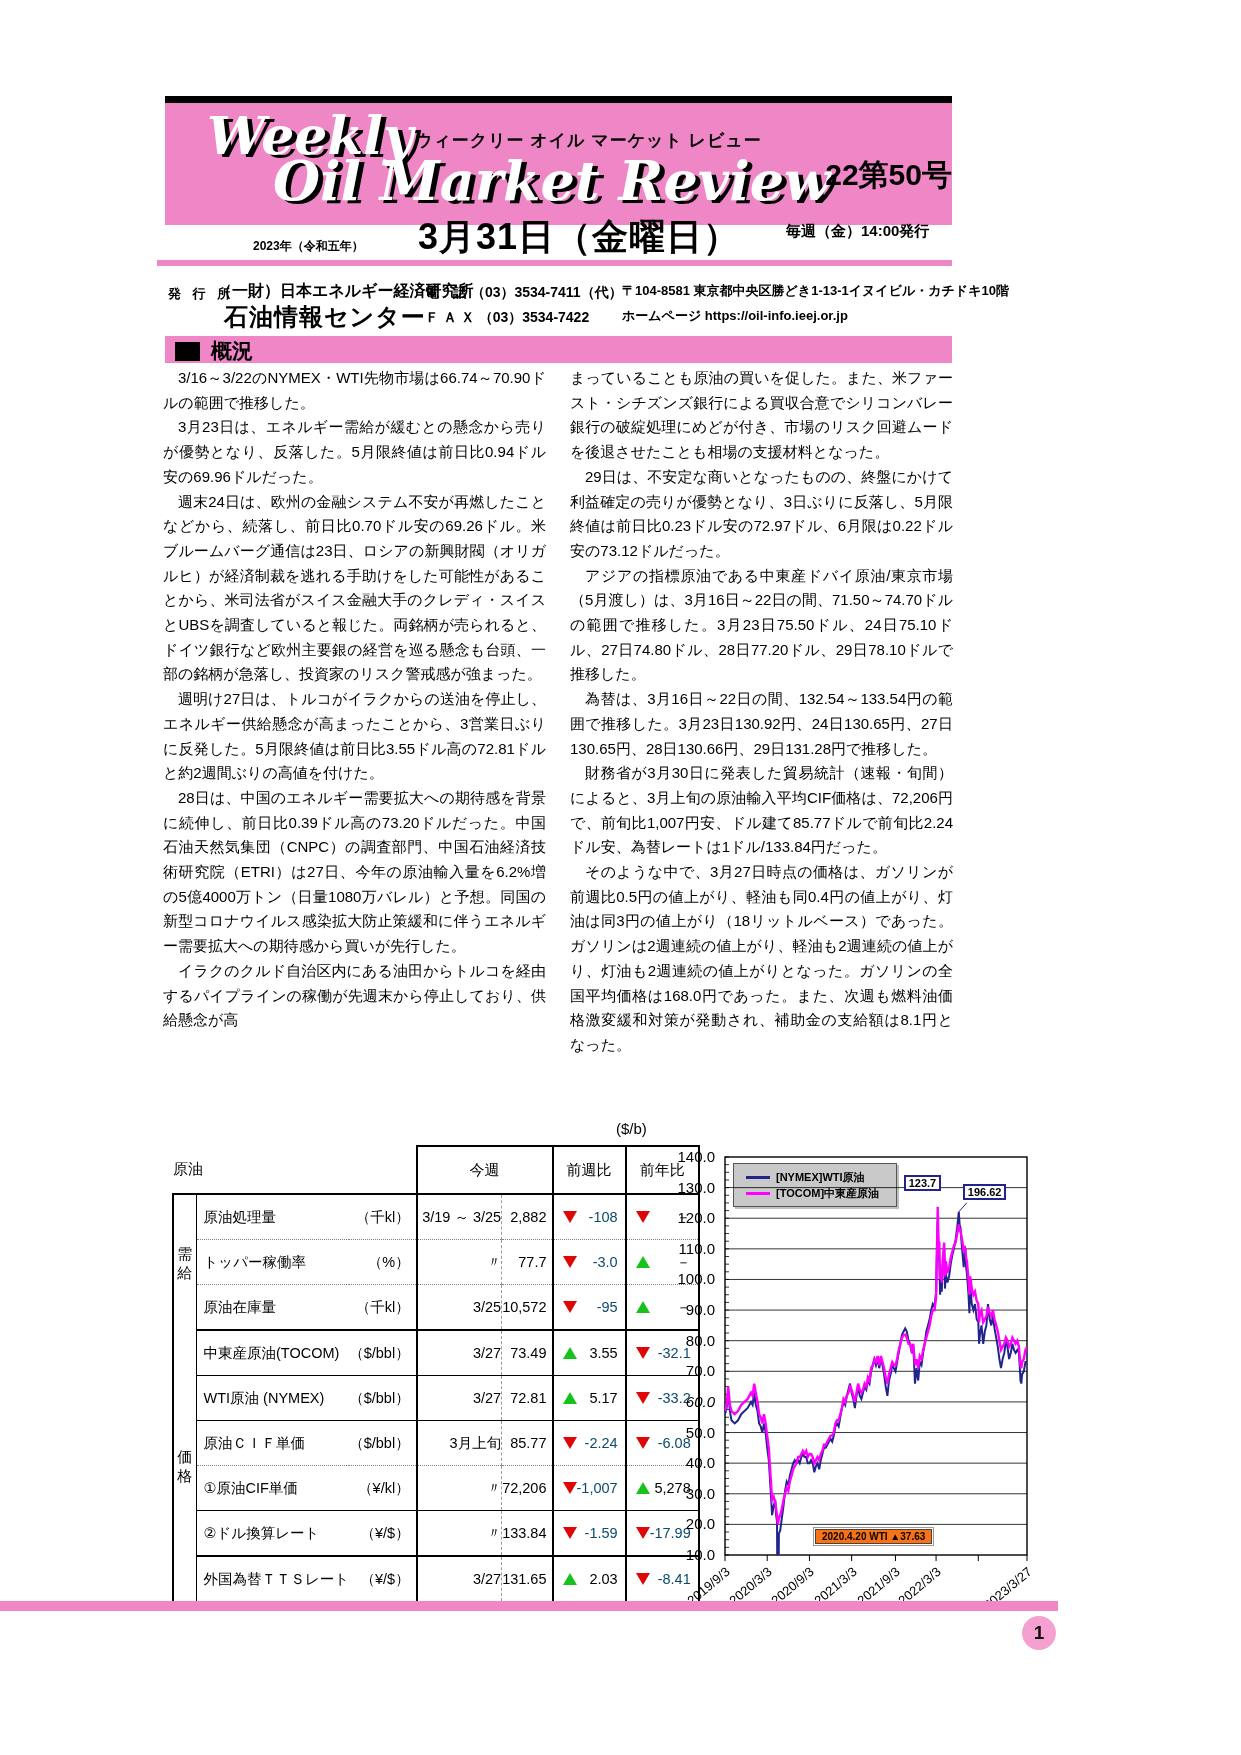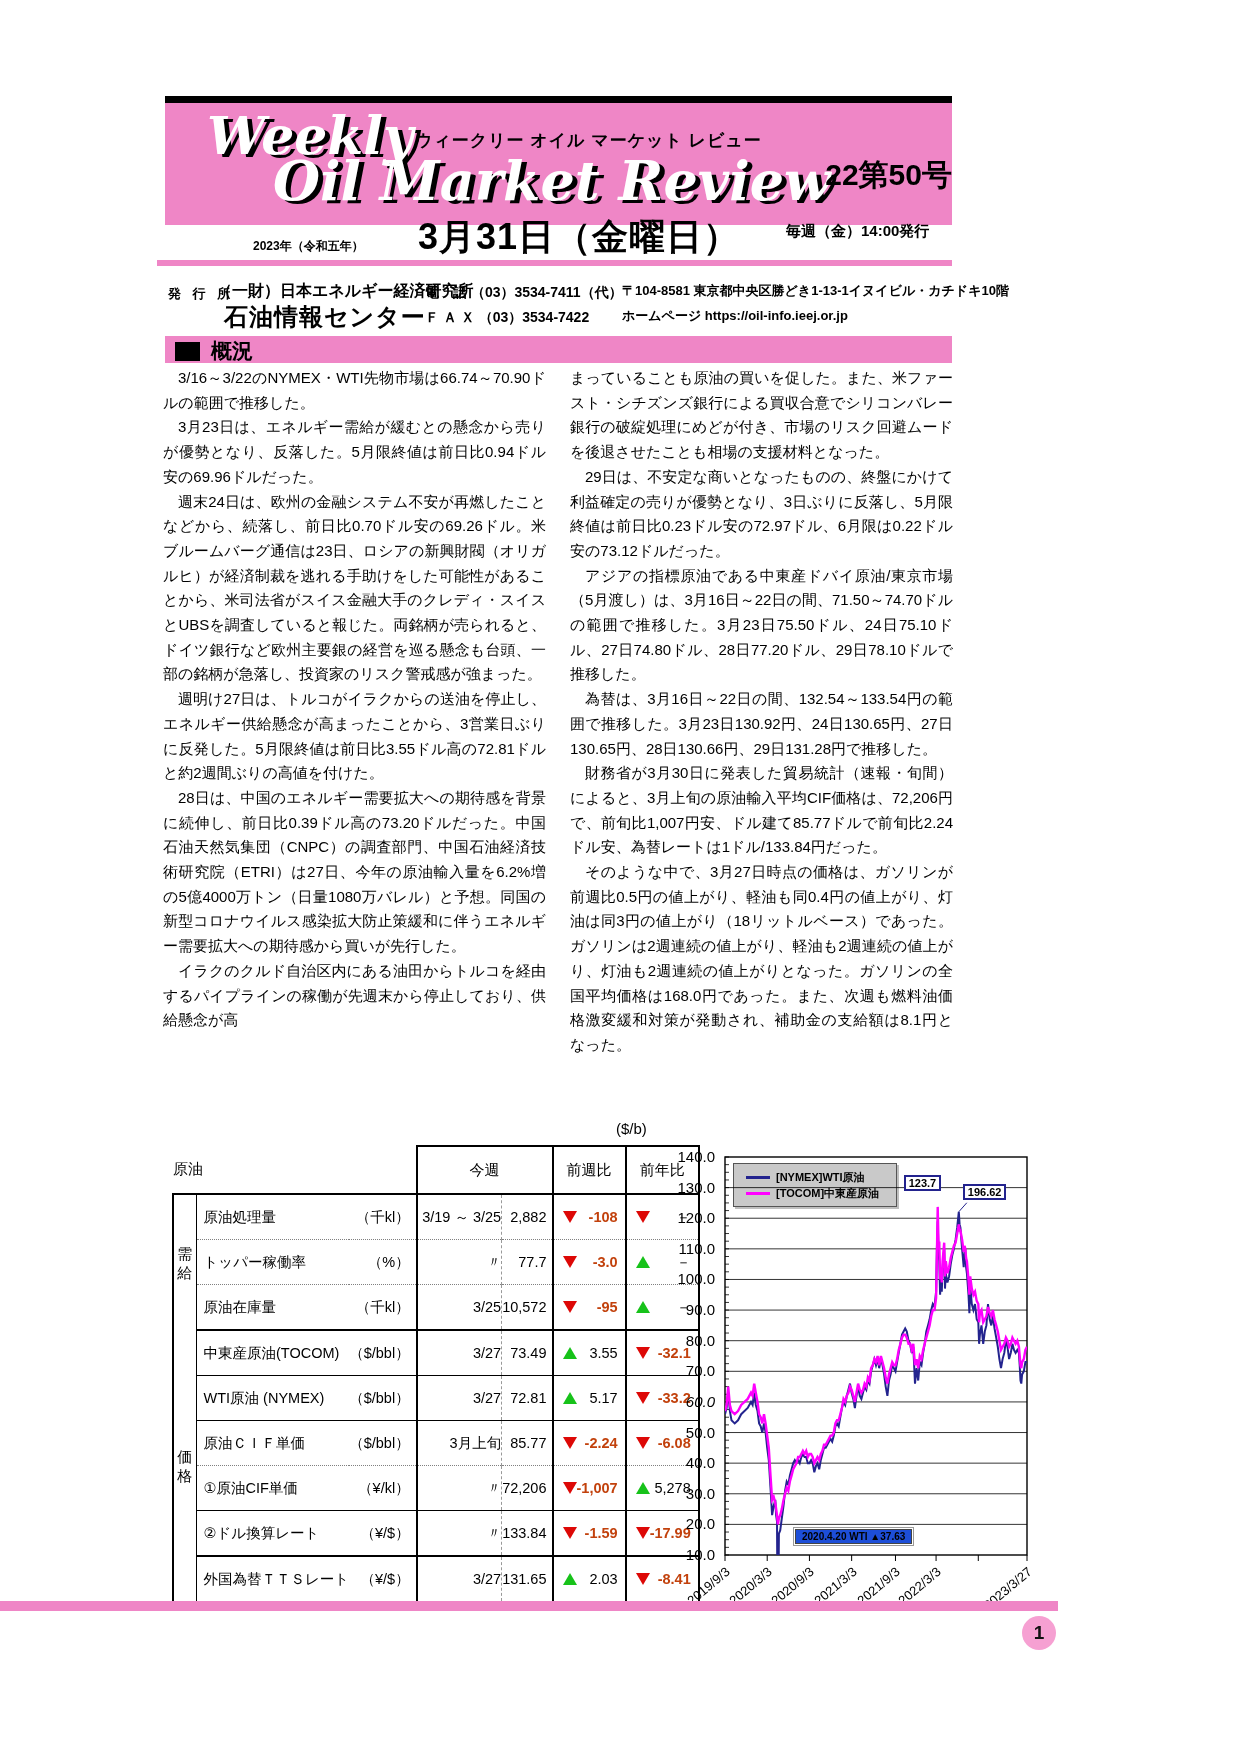--- a/index.html
+++ b/index.html
@@ -50,36 +50,36 @@
   .td-group{border-left:2px solid #000;border-right:1px solid #000;text-align:center;font-size:15px;line-height:19px;}
   .td-label{padding-left:7px;text-align:left;white-space:nowrap;}
   .td-unit{text-align:right;padding-right:6px;white-space:nowrap;}
   .td-date{border-left:2px solid #000;text-align:right;white-space:nowrap;}
   .td-value{border-left:1px dashed #999;border-right:2px solid #000;text-align:right;padding-right:5px;}
   .td-wow{border-right:2px solid #000;}
   .td-yoy{border-right:2px solid #000;}
   .delta{display:flex;align-items:center;justify-content:space-between;padding:0 7px 0 9px;}
   .tri-down{width:0;height:0;border-left:7px solid transparent;border-right:7px solid transparent;border-top:12px solid #dd0806;}
   .tri-up{width:0;height:0;border-left:7px solid transparent;border-right:7px solid transparent;border-bottom:12px solid #17c21a;}
-  .num-neg{color:#c2410c;font-weight:bold;}
+  .num-neg{color:#0c4a6e;}
   
   #chart-unit{left:616px;top:1120px;font-size:15px;}
   #plot{left:725px;top:1157px;width:302px;height:398px;}
   #plot svg{position:absolute;left:0;top:0;overflow:visible;}
   .ylab{position:absolute;width:58px;text-align:right;font-size:15px;left:-68px;}
   .xlab{position:absolute;width:86px;text-align:right;font-size:13px;transform:rotate(-40deg);transform-origin:100% 0%;white-space:nowrap;}
   #legend{position:absolute;left:8px;top:6px;width:150px;background:#c9c9c9;border:1px solid #555;
           box-shadow:2px 2px 0 rgba(0,0,0,.25);padding:5px 6px;}
   .leg-row{display:flex;align-items:center;height:16px;}
   .leg-swatch{width:24px;height:3px;margin:0 6px 0 6px;flex:0 0 auto;}
   .leg-text{font-size:11px;font-weight:bold;white-space:nowrap;}
   .ptlab{position:absolute;background:#fff;border:2px solid #23238e;font-size:11px;font-weight:bold;
          padding:0px 3px;white-space:nowrap;}
-  #crash-note{position:absolute;background:#1d4ed8;border:1px solid #444;outline:1px solid #999;outline-offset:1px;
-         font-size:10px;font-weight:bold;padding:1px 6px;white-space:nowrap;}
+  #crash-note{position:absolute;background:#f97316;border:1px solid #444;outline:1px solid #999;outline-offset:1px;
+         font-size:10px;font-weight:bold;padding:1px 6px;white-space:nowrap;margin-left:20px;}
   
   #footer-bar{left:0;top:1601px;width:1058px;height:10px;}
   #page-circle{left:1022px;top:1616px;width:34px;height:34px;border-radius:50%;background:#f6a0d2;
          display:flex;align-items:center;justify-content:center;font-size:19px;font-weight:bold;color:#111;}
 </style>
 </head>
 <body>
 
 <div id="page">
 

